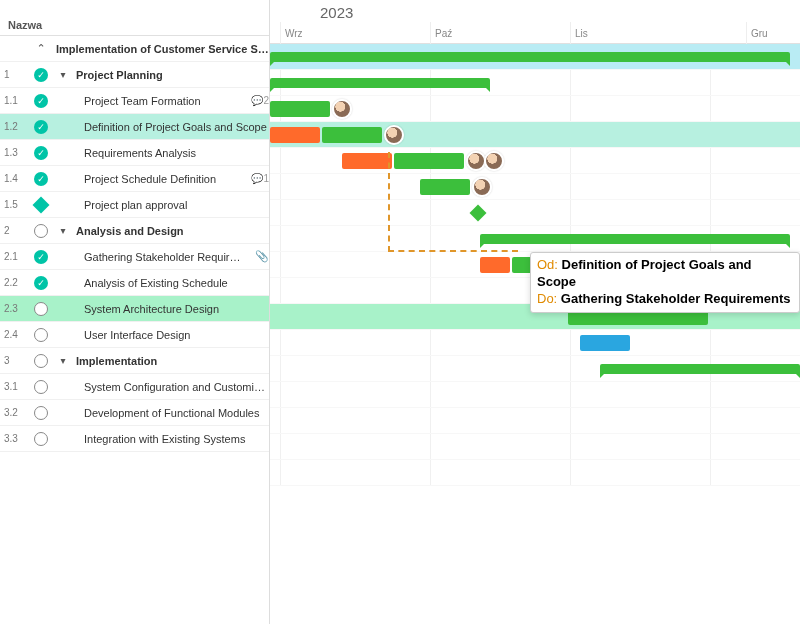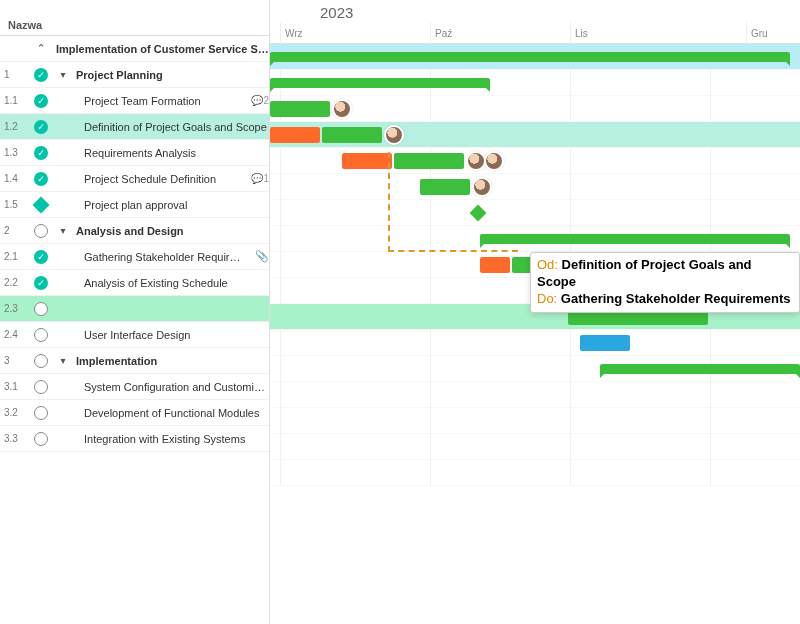--- a/index.html
+++ b/index.html
@@ -232,20 +232,21 @@
           <span class="status-col">
             <span class="chk done">✓</span>
           </span>
           <span class="taskname indent2">Analysis of Existing Schedule</span>
         </div>
         <div class="row selected2">
           <span class="wbs">2.3</span>
           <span class="status-col">
             <span class="chk open"></span>
           </span>
+          <span class="taskname indent2">System Architecture Design</span>
         </div>
         <div class="row">
           <span class="wbs">2.4</span>
           <span class="status-col">
             <span class="chk open"></span>
           </span>
           <span class="taskname indent2">User Interface Design</span>
         </div>
         <div class="row">
           <span class="wbs">3</span>

